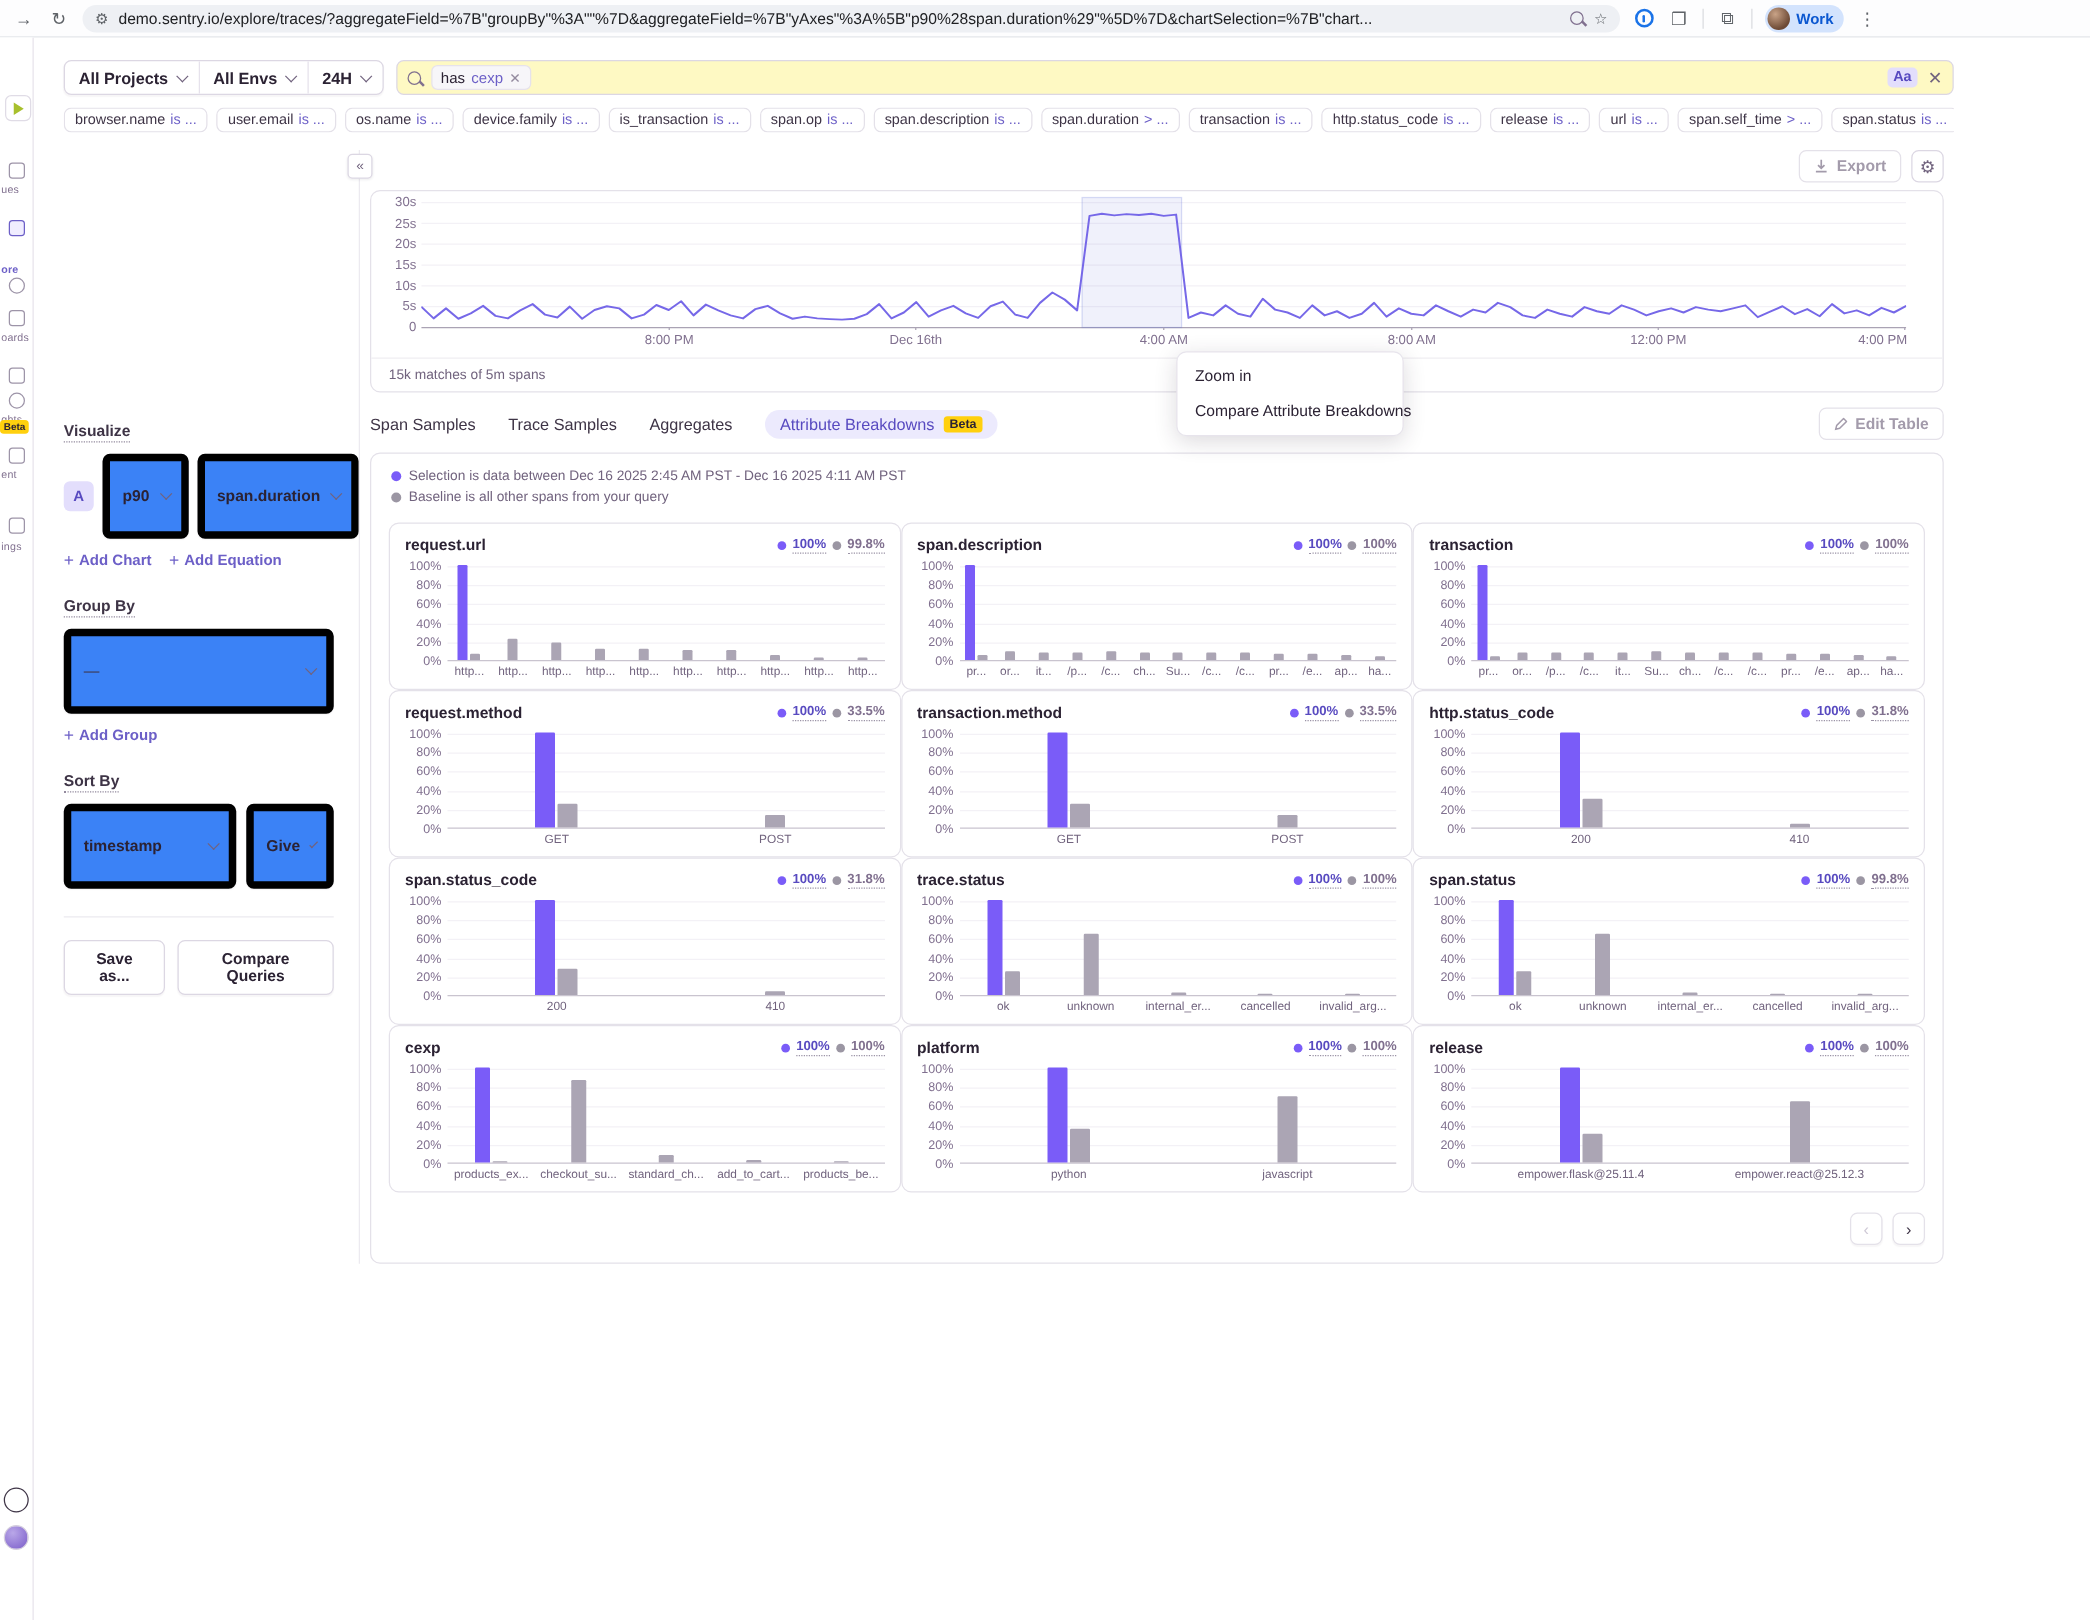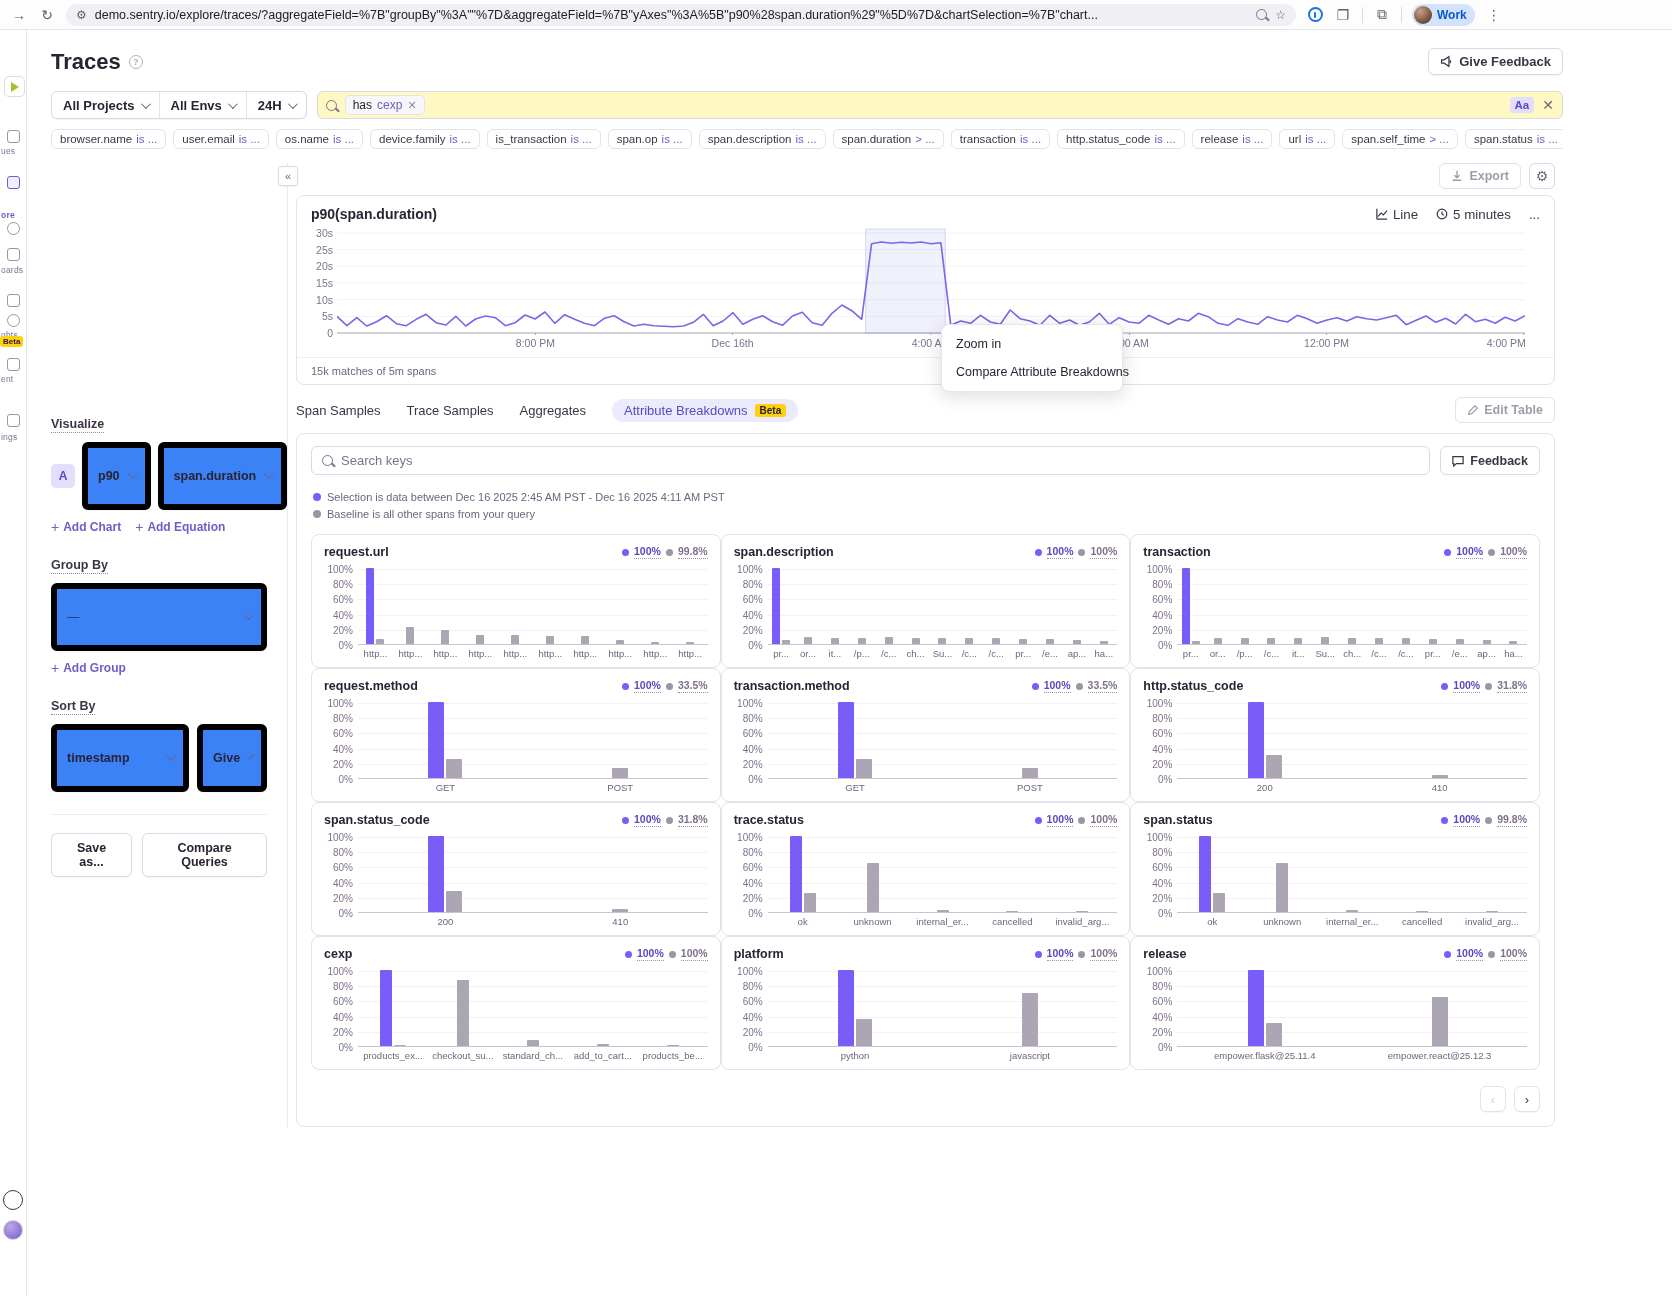--- a/index.html
+++ b/index.html
@@ -199,31 +199,20 @@
       <div class="side-frag" style="top: 116px;">ues</div>
       <div class="side-frag active" style="top: 180px;">ore</div>
       <div class="side-frag" style="top: 235px; text-align: center;">oards</div>
       <div class="side-frag" style="top: 300px;">ghts</div>
       <div class="side-frag" style="top: 344px;">ent</div>
       <div class="side-frag" style="top: 402px;">ings</div>
       <div class="side-badge" style="top: 306px;">Beta</div>
     </nav>
 
   <div class="main">
-    <div class="page-header">
-      <span class="page-title">Traces</span>
-      <span class="help-circ">?</span>
-      <button class="give-feedback">
-        <svg class="icon" width="13" height="13" viewBox="0 0 16 16">
-            <path d="M2 6h3l6-4v12l-6-4H2z" fill="none" stroke="#3e3446" stroke-width="1.5"></path>
-            <path d="M12 6a3 3 0 010 4" fill="none" stroke="#3e3446" stroke-width="1.5"></path>
-          </svg>
-        <span>Give Feedback</span>
-      </button>
-    </div>
 
     <div class="filter-row">
       <div class="seg-group">
         <button class="seg">
             <span>All Projects</span>
             <span class="chev"></span>
           </button>
         <button class="seg">
             <span>All Envs</span>
             <span class="chev"></span>
@@ -368,40 +357,20 @@
               <svg class="icon" width="12" height="12" viewBox="0 0 14 14">
                   <path d="M7 1v8M4 6l3 3 3-3M2 12h10" fill="none" stroke="#a39bab" stroke-width="1.6"></path>
                 </svg>
               <span>Export</span>
             </button>
             <button class="gear-btn">⚙</button>
           </div>
         </div>
 
         <div class="chart-card">
-          <div class="cc-head">
-            <span class="cc-title">p90(span.duration)</span>
-            <span class="cc-right">
-              <button class="itm">
-                <svg class="icon" width="12" height="12" viewBox="0 0 14 14">
-                    <path d="M1 13V1M1 13h12" stroke="#3e3446" stroke-width="1.4" fill="none"></path>
-                    <path d="M2 10l4-4 2.5 2L13 3" stroke="#3e3446" stroke-width="1.4" fill="none"></path>
-                  </svg>
-                <span>Line</span>
-              </button>
-              <button class="itm">
-                <svg class="icon" width="12" height="12" viewBox="0 0 14 14">
-                    <circle cx="7" cy="7" r="5.6" fill="none" stroke="#3e3446" stroke-width="1.4"></circle>
-                    <path d="M7 4v3l2 1.5" fill="none" stroke="#3e3446" stroke-width="1.4"></path>
-                  </svg>
-                <span>5 minutes</span>
-              </button>
-              <button class="itm">...</button>
-            </span>
-          </div>
           <div class="cc-plot">
             <div class="mc-ylabels" id="mc-ylabels">
                 <span style="top: -1px;">30s</span>
                 <span style="top: 15.6667px;">25s</span>
                 <span style="top: 32.3333px;">20s</span>
                 <span style="top: 49px;">15s</span>
                 <span style="top: 65.6667px;">10s</span>
                 <span style="top: 82.3333px;">5s</span>
                 <span style="top: 99px;">0</span>
               </div>
@@ -449,32 +418,20 @@
             </button>
             <button class="edit-table" id="edit-table">
             <svg class="icon" width="11" height="11" viewBox="0 0 14 14">
                 <path d="M2 12l1-4 7-7 3 3-7 7z" fill="none" stroke="#a39bab" stroke-width="1.5"></path>
               </svg>
             <span>Edit Table</span>
           </button>
         </div>
 
         <div class="bd-wrap">
-          <div class="bd-search-row">
-            <div class="bd-search">
-              <span class="mag"></span>
-              <span>Search keys</span>
-            </div>
-            <button class="feedback-btn">
-              <svg class="icon" width="12" height="12" viewBox="0 0 14 14">
-                  <path d="M1 2h12v8H5l-3 3v-3H1z" fill="none" stroke="#3e3446" stroke-width="1.4"></path>
-                </svg>
-              <span>Feedback</span>
-            </button>
-          </div>
           <div class="note-line">
             <span class="dot purple"></span>
             <span>Selection is data between Dec 16 2025 2:45 AM PST - Dec 16 2025 4:11 AM PST</span>
           </div>
           <div class="note-line">
             <span class="dot gray"></span>
             <span>Baseline is all other spans from your query</span>
           </div>
           <div class="bd-grid" id="bd-grid">
               <div class="bd-card">

